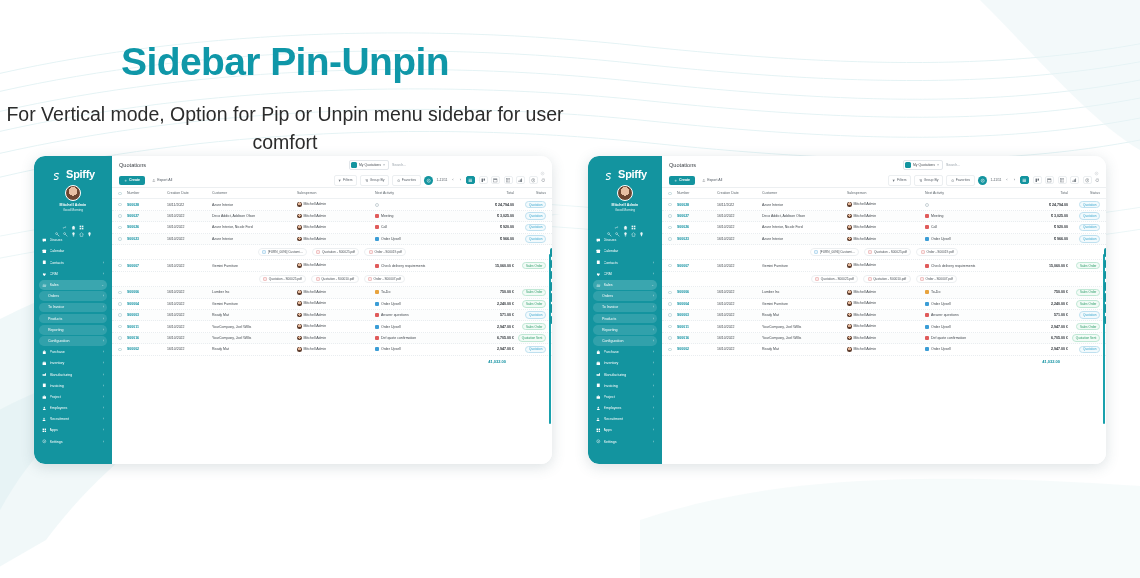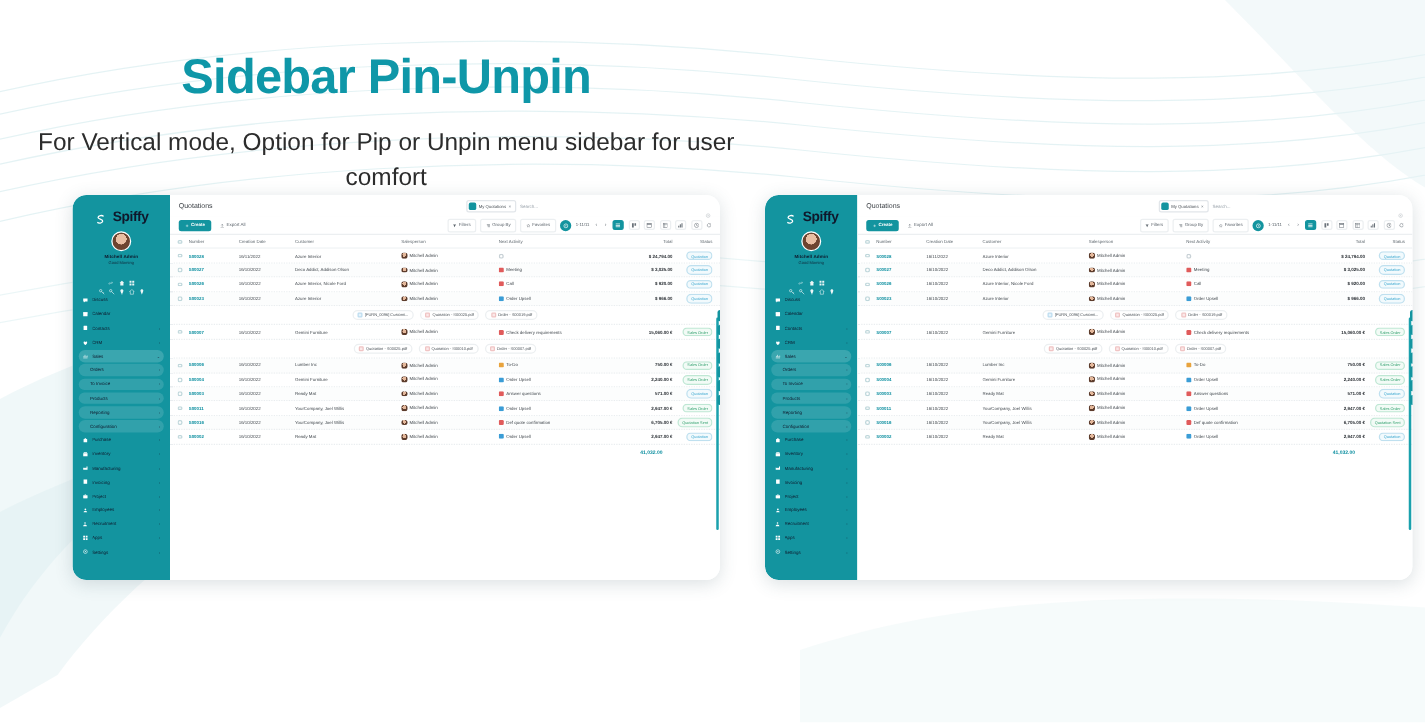--- a/index.html
+++ b/index.html
@@ -5,21 +5,21 @@
   * { box-sizing: border-box; margin: 0; padding: 0; }
   html, body { width: 1140px; height: 578px; }
   body {
     font-family: "Liberation Sans", sans-serif;
     background: #ffffff;
     position: relative;
     overflow: hidden;
   }
   .bg-waves { position: absolute; inset: 0; width: 1140px; height: 578px; z-index: 0; }
 
-  .content { position: relative; z-index: 2; width: 1140px; height: 578px; padding-left: 24px; }
+  .content { position: relative; z-index: 2; width: 1140px; height: 578px; }
 
   
   .headline-row { display: flex; width: 1140px; padding-top: 42px; }
   .headline-col { width: 570px; text-align: center; }
   .headline-col h1 {
     color: #0f97a8;
     font-size: 39px;
     font-weight: bold;
     letter-spacing: -0.6px;
     line-height: 1.05;
@@ -45,21 +45,21 @@
     overflow: hidden;
     display: flex;
   }
   .screen.left  { left: 34px;  }
   .screen.right { left: 588px; }
 
   
   .sidebar {
     width: 78px;
     background: #13949f;
-    color: #0f172a;
+    color: #ffffff;
     flex: 0 0 78px;
     padding: 6px 0 0 0;
     border-radius: 11px 0 0 11px;
     position: relative;
   }
   .screen.right .sidebar { width: 74px; flex: 0 0 74px; }
   .brand { display: flex; align-items: center; justify-content: center; gap: 3px; margin: 6px 0 5px; }
   .brand-mark { width: 12px; height: 12px; }
   .brand-name { font-size: 11px; font-weight: bold; letter-spacing: -0.3px; }
   .avatar-wrap { text-align: center; }

